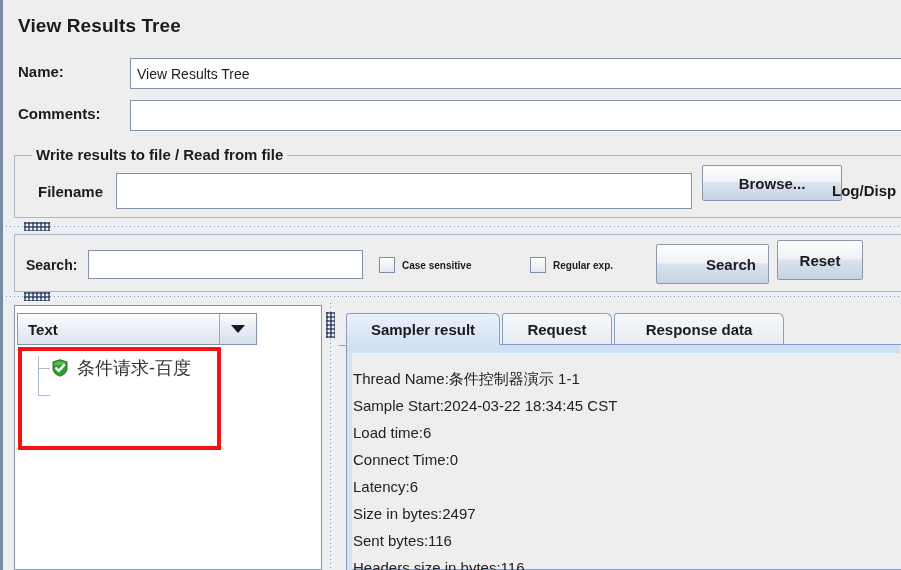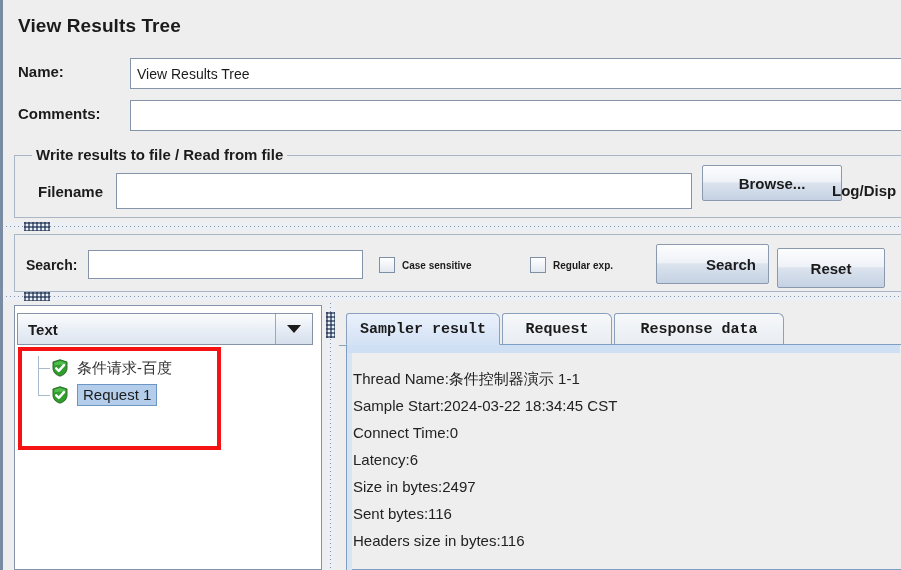--- a/index.html
+++ b/index.html
@@ -106,21 +106,21 @@
     font-weight: bold;
     color: #1b1b1b;
     display: flex;
     align-items: center;
     justify-content: center;
     white-space: nowrap;
     padding: 0;
   }
   #browse-btn { left: 702px; top: 165px; width: 140px; height: 36px; }
   #search-btn { left: 656px; top: 244px; width: 113px; height: 40px; padding-left: 37px; }
-  #reset-btn  { left: 777px; top: 248px; width: 108px; height: 40px; }
+  #reset-btn  { left: 777px; top: 240px; width: 86px; height: 40px; }
 
   #logdisplay-label {
     left: 832px; top: 182px;
     font-size: 15px;
     font-weight: bold;
     color: #1b1b1b;
   }
 
   
   .divider-h {
@@ -214,21 +214,21 @@
     position: absolute;
     left: 14px; top: 305px;
     width: 308px; height: 265px;
     border: 1px solid #8594a8;
     box-sizing: border-box;
     background: #ffffff;
   }
   #render-combo {
     position: absolute;
     left: 17px; top: 313px;
-    width: 296px; height: 32px;
+    width: 240px; height: 32px;
     box-sizing: border-box;
     border: 1px solid #8594a8;
     background: linear-gradient(to bottom, #fbfcfd 0%, #eaeff6 50%, #dde5f0 100%);
     display: flex;
     align-items: center;
   }
   #render-combo .combo-text {
     flex: 1;
     padding-left: 10px;
     font-size: 15px;
@@ -280,21 +280,21 @@
   }
   #elbow-0 { left: 38px; top: 356px; width: 11px; height: 12px; }
   #elbow-1 { left: 38px; top: 356px; width: 11px; height: 39px; }
 
   .shield-icon {
     width: 20px; height: 20px;
     flex: 0 0 20px;
     margin-right: 7px;
   }
   .tree-label {
-    font-size: 15px;
+    font-size: 18px;
     color: #333333;
   }
   .tree-label.selected {
     background: #b3cdea;
     border: 1px solid #6e96c4;
     color: #1b1b1b;
     padding: 1px 5px 2px 5px;
     font-weight: normal;
   }
 
@@ -321,21 +321,20 @@
     border-top-left-radius: 3px;
     border-top-right-radius: 6px;
     display: flex;
     align-items: center;
     justify-content: center;
     font-size: 15px;
     font-weight: bold;
     color: #1b1b1b;
     white-space: nowrap;
     background: linear-gradient(to bottom, #f6f8fa 0%, #e8ecf1 100%);
-    font-family: Liberation Mono, monospace;
   }
   .tab.active {
     background: linear-gradient(to bottom, #eaf1fb 0%, #d3e2f5 100%);
     border-bottom: 1px solid #d3e2f5;
     z-index: 3;
   }
   #tab-0 { left: 7px;   width: 154px; }
   #tab-1 { left: 163px; width: 110px; }
   #tab-2 { left: 275px; width: 170px; }
 
@@ -448,53 +447,41 @@
                  C5.6 17.6 2.4 14.6 2.4 10.2 L2.4 3.6 Z" fill="#9aa79a" opacity="0.55"></path>
         <path d="M10 1.8 L16.9 4.0 L16.9 10.1 C16.9 14.0 14.0 16.8 10 18.0
                  C6.0 16.8 3.1 14.0 3.1 10.1 L3.1 4.0 Z" fill="#2f9e2c" stroke="#1f6b1d" stroke-width="0.9"></path>
         <path d="M10 2.9 L15.6 4.7 L15.6 7.6 C13.4 6.3 7.0 6.3 4.4 7.6 L4.4 4.7 Z" fill="#56c255" opacity="0.85"></path>
         <path d="M6.2 10.3 L8.8 12.9 L14.0 7.1" fill="none" stroke="#ffffff" stroke-width="2.4" stroke-linecap="round" stroke-linejoin="round"></path>
       </svg>
     </span>
     <span class="tree-label">条件请求-百度</span>
   </div>
 
-  <div class="tree-row" id="tree-row-1">
-    <span class="shield-icon">
-      <svg viewBox="0 0 20 20" width="20" height="20" aria-hidden="true">
-        <path d="M10 1.2 L17.6 3.6 L17.6 10.2 C17.6 14.6 14.4 17.6 10 18.9
-                 C5.6 17.6 2.4 14.6 2.4 10.2 L2.4 3.6 Z" fill="#9aa79a" opacity="0.55"></path>
-        <path d="M10 1.8 L16.9 4.0 L16.9 10.1 C16.9 14.0 14.0 16.8 10 18.0
-                 C6.0 16.8 3.1 14.0 3.1 10.1 L3.1 4.0 Z" fill="#2f9e2c" stroke="#1f6b1d" stroke-width="0.9"></path>
-        <path d="M10 2.9 L15.6 4.7 L15.6 7.6 C13.4 6.3 7.0 6.3 4.4 7.6 L4.4 4.7 Z" fill="#56c255" opacity="0.85"></path>
-        <path d="M6.2 10.3 L8.8 12.9 L14.0 7.1" fill="none" stroke="#ffffff" stroke-width="2.4" stroke-linecap="round" stroke-linejoin="round"></path>
-      </svg>
-    </span>
-    <span class="tree-label selected">Request 1</span>
-  </div>
 
   <div id="red-highlight"></div>
 
   <div class="divider-v" id="divider-3"></div>
   <div class="grip-v" id="grip-3"></div>
 
   <div id="results-panel">
     <div class="tab-strip">
       <div class="tab active" id="tab-0">Sampler result</div>
       <div class="tab" id="tab-1">Request</div>
       <div class="tab" id="tab-2">Response data</div>
     </div>
 
     <div id="results-body"></div>
     <div id="results-accent"></div>
     <div id="results-leftstripe"></div>
 
     <div id="results-text">
       <div class="line">Thread Name:条件控制器演示 1-1</div>
       <div class="line">Sample Start:2024-03-22 18:34:45 CST</div>
+      <div class="line">Load time:6</div>
       <div class="line">Connect Time:0</div>
       <div class="line">Latency:6</div>
       <div class="line">Size in bytes:2497</div>
       <div class="line">Sent bytes:116</div>
       <div class="line">Headers size in bytes:116</div>
     </div>
   </div>
 
 </div>
 

